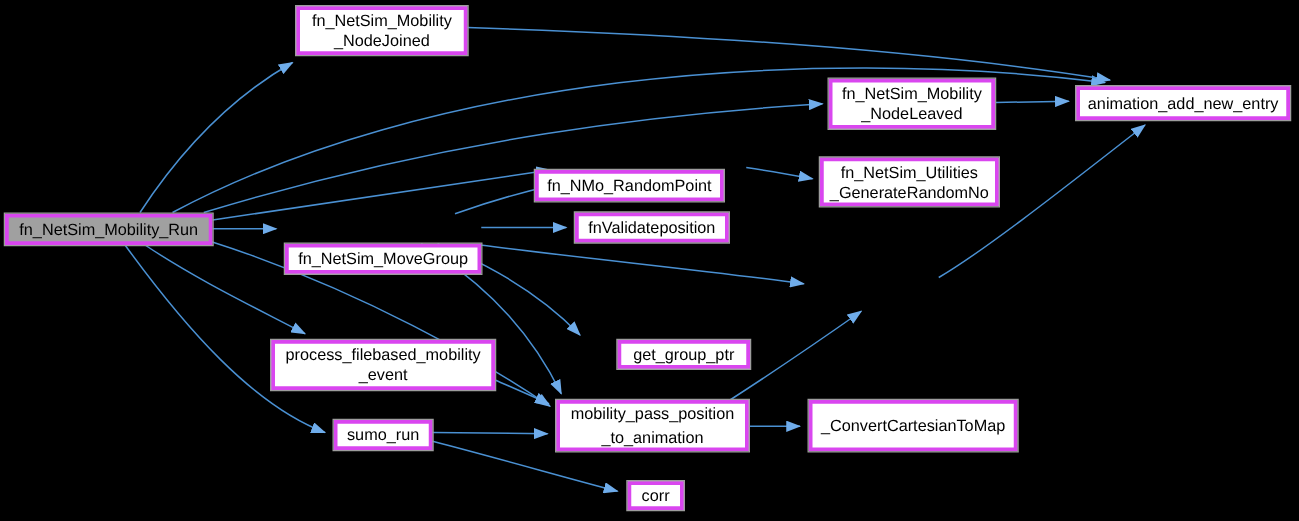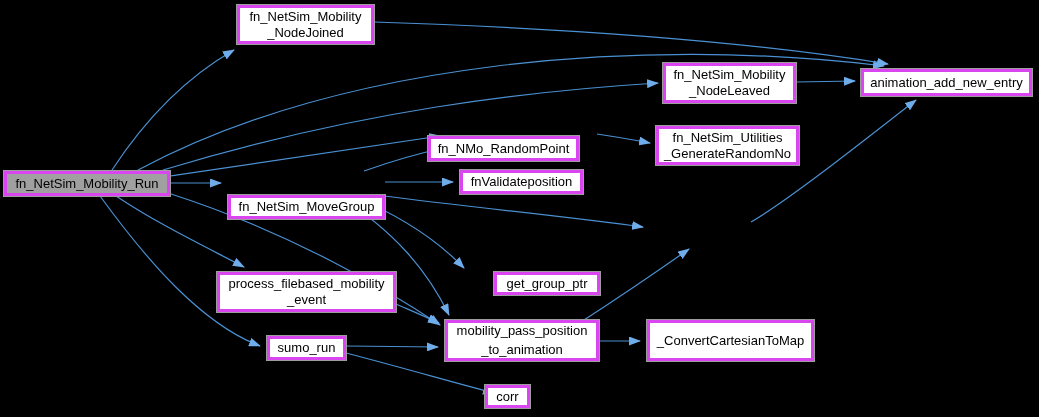--- a/index.html
+++ b/index.html
@@ -92,17 +92,17 @@
       <div class="node" style="left: 445px; top: 320px; width: 154px; height: 41px; justify-content: space-between;">
         <span class="line">mobility_pass_position</span>
         <span class="line">_to_animation</span>
       </div>
       <div class="node" style="left: 647px; top: 320px; width: 167px; height: 41px;">
         <span class="line">_ConvertCartesianToMap</span>
       </div>
       <div class="node" style="left: 267px; top: 336px; width: 79px; height: 24px;">
         <span class="line">sumo_run</span>
       </div>
-      <div class="node" style="left: 485px; top: 385px; width: 45px; height: 23px; text-align: right;">
+      <div class="node" style="left: 502px; top: 385px; width: 45px; height: 23px; text-align: right;">
         <span class="line">corr</span>
       </div>
     </div>
 </div>
 
 </body></html>

